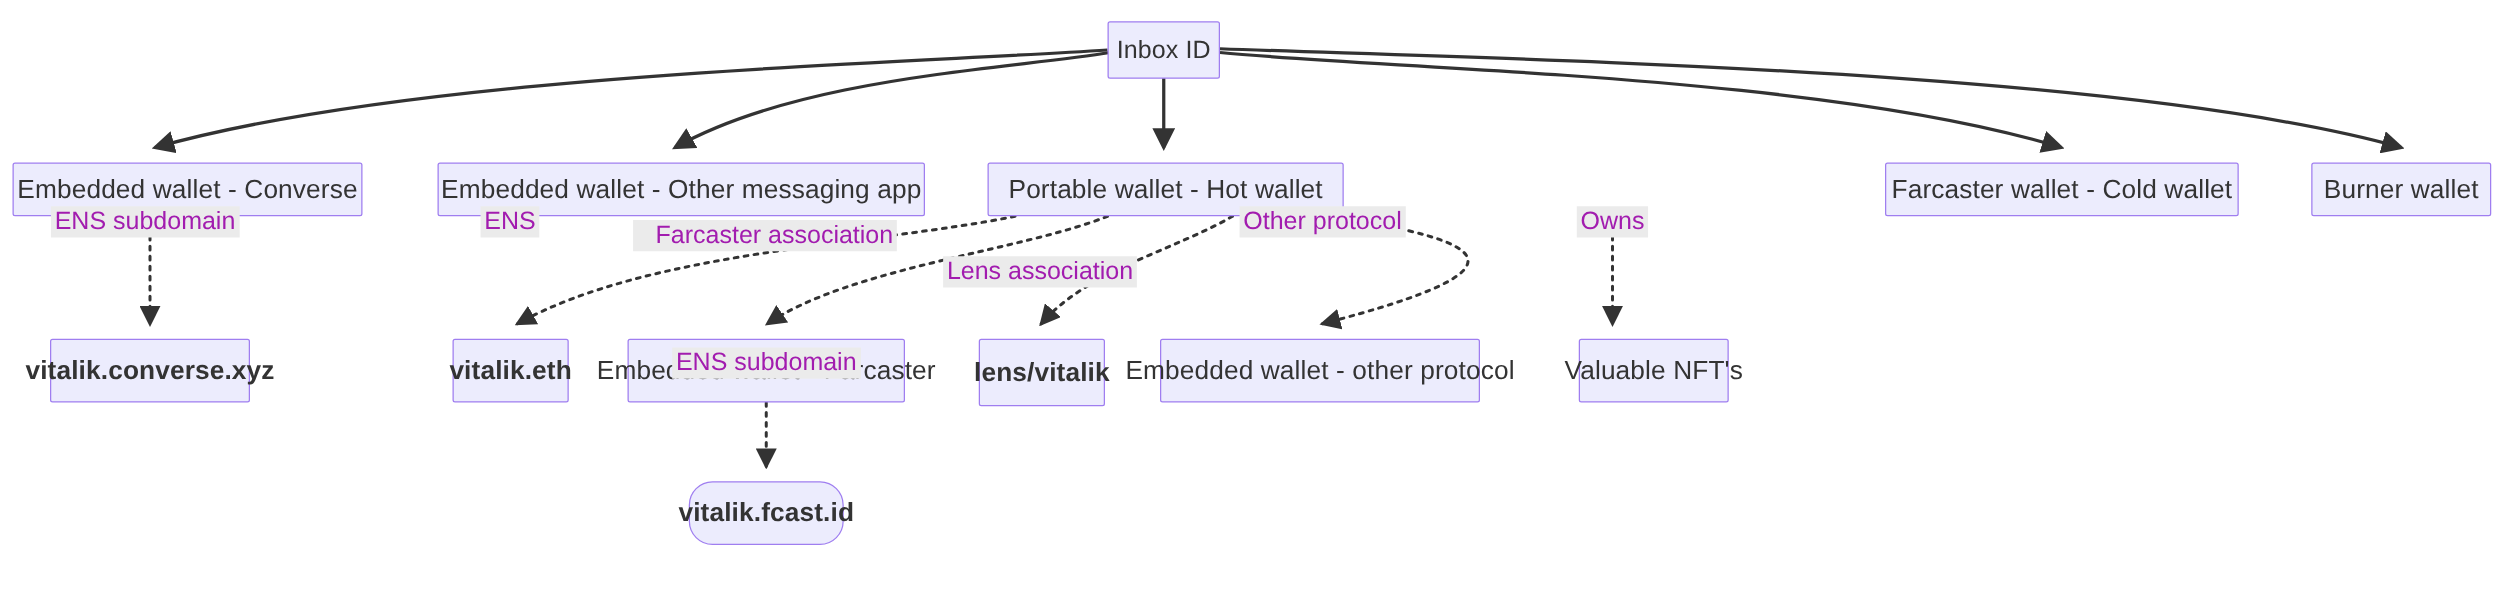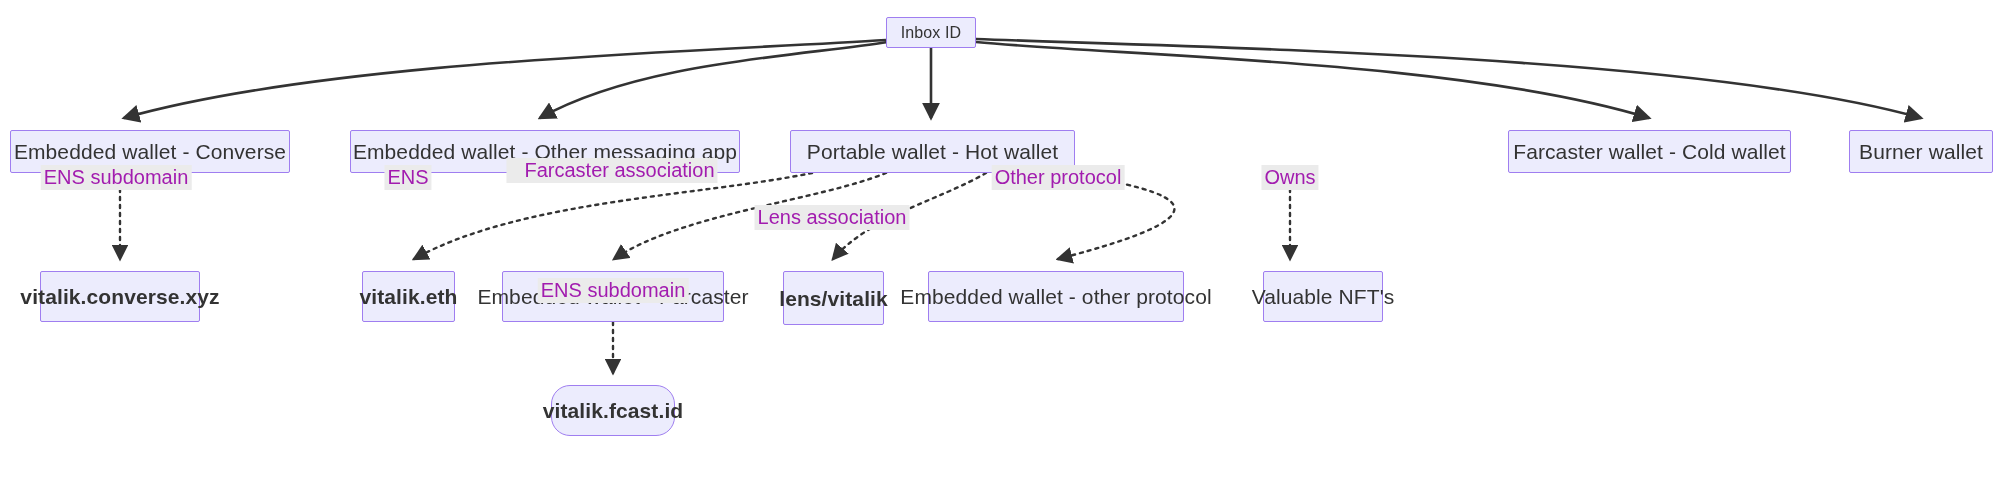--- a/index.html
+++ b/index.html
@@ -100,21 +100,21 @@
     </g>
     <g>
       <path d="M 1290,173 L 1290,259" fill="none" stroke="#333333" stroke-width="2.4" stroke-dasharray="3 5" stroke-linecap="round" marker-end="url(#arrow)"></path>
     </g>
 
     <g>
       <path d="M 613,322 L 613,373" fill="none" stroke="#333333" stroke-width="2.4" stroke-dasharray="3 5" stroke-linecap="round" marker-end="url(#arrow)"></path>
     </g>
   </svg>
 
-  <div class="node" style="left:886px; top:17px; width:90px; height:31px; font-size:16px;">
+  <div class="node" style="left:886px; top:17px; width:90px; height:46px; font-size:20px;">
     <span>Inbox ID</span>
   </div>
 
   <div class="node" style="left:10px; top:130px; width:280px; height:43px;">
     <span>Embedded wallet - Converse</span>
   </div>
 
   <div class="node" style="left:350px; top:130px; width:390px; height:43px;">
     <span>Embedded wallet - Other messaging app</span>
   </div>
@@ -156,21 +156,21 @@
   </div>
 
   <div class="node bold" style="left:551px; top:385px; width:124px; height:51px;border-radius:19px;">
     <span>vitalik.fcast.id</span>
   </div>
 
   <div class="edge-label" style="left:116px; top:165px;">ENS subdomain</div>
 
   <div class="edge-label" style="left:408px; top:165px;">ENS</div>
 
-  <div class="edge-label" style="left:612px; top:158px;padding-left:18px;">Farcaster association</div>
+  <div class="edge-label" style="left:612px; top:176px;padding-left:18px;">Farcaster association</div>
 
   <div class="edge-label" style="left:832px; top:165px;margin-top:40px;">Lens association</div>
 
   <div class="edge-label" style="left:1058px; top:165px;text-align:right;">Other protocol</div>
 
   <div class="edge-label" style="left:1290px; top:165px;">Owns</div>
 
   <div class="edge-label" style="left:613px; top:278px;">ENS subdomain</div>
 
 </div>

